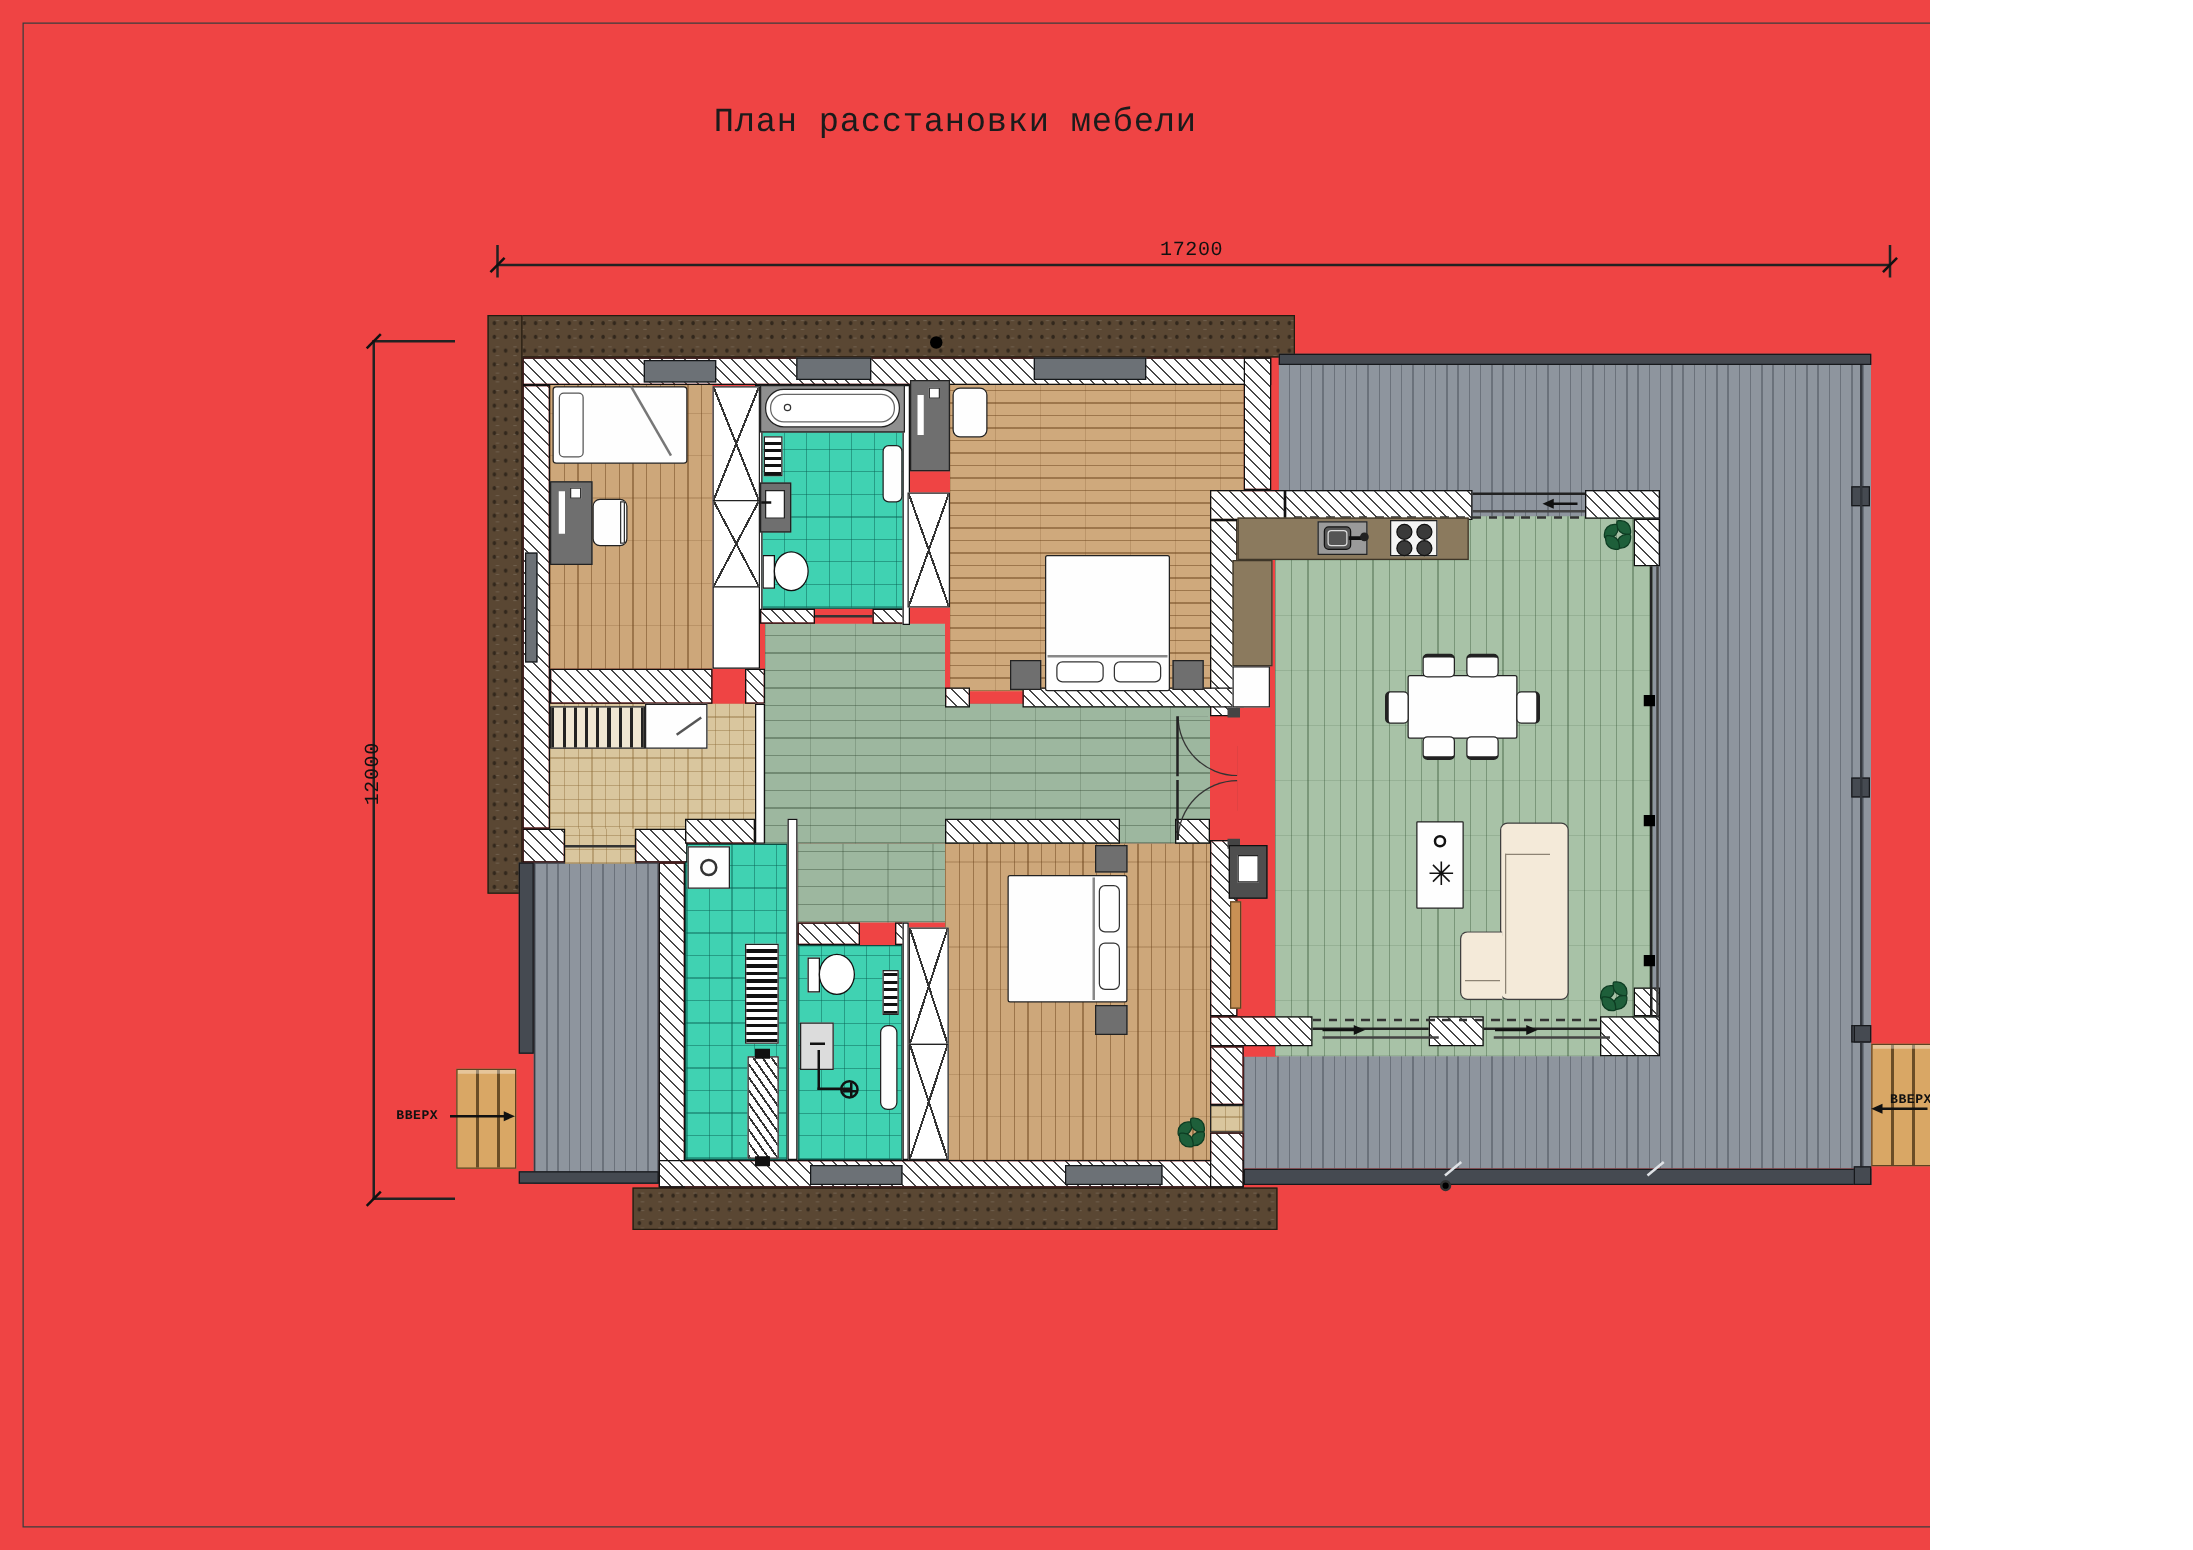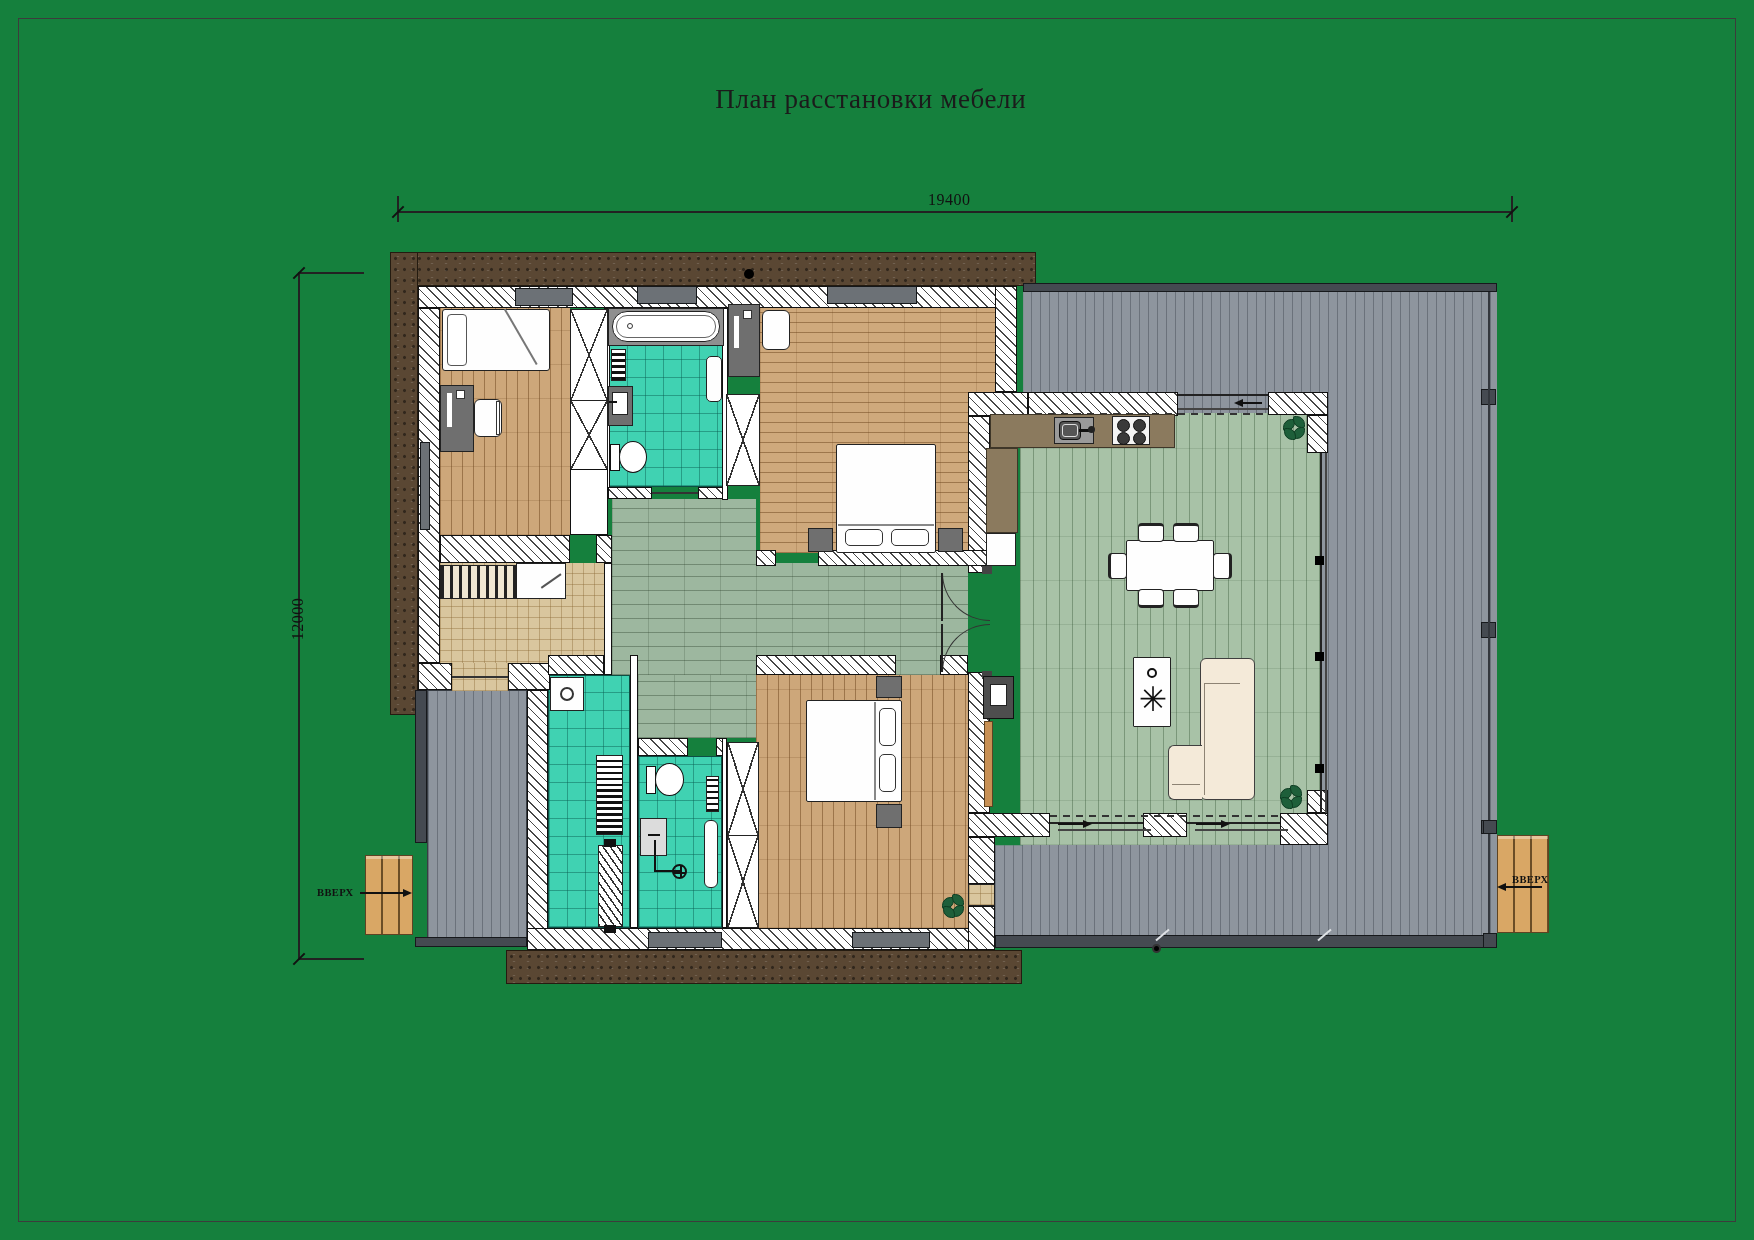--- a/index.html
+++ b/index.html
@@ -1,17 +1,17 @@
 <!DOCTYPE html>
 <html><head>
 <meta charset="utf-8">
 <style>
   html,body{margin:0;padding:0;background:#fff}
-  #canvas{position:relative;width:1754px;height:1240px;background:#15803d;overflow:hidden;
-          font-family:Liberation Serif, serif;color:#1b1b1b}
+  #canvas{position:relative;width:1544px;height:1240px;background:#ef4444;overflow:hidden;
+          font-family:Liberation Mono, monospace;color:#1b1b1b}
   .abs{position:absolute;box-sizing:border-box}
   
   .wall{background:repeating-linear-gradient(45deg,#fff 0 5.5px,#474747 5.5px 6.6px);border:1px solid #111}
   .twall{background:#fff;border:1px solid #111}
   .soil{background-color:#5a4733;
         background-image:radial-gradient(rgba(0,0,0,.45) 1px,transparent 1.7px),
                          radial-gradient(rgba(255,255,255,.14) 1px,transparent 1.6px);
         background-size:9px 11px,14px 7px;border:1px solid #241b10}
   .deck{background-color:#8e959e;
         background-image:repeating-linear-gradient(90deg,rgba(42,48,58,.35) 0 1px,transparent 1px 9px);
@@ -71,21 +71,21 @@
 <div id="canvas">
 
   <div class="abs" style="left:18px;top:18px;width:1718px;height:1204px;border:1.5px solid #3c3c3c"></div>
   <div class="abs title" style="left:50%;top:84px;transform:translateX(-52%)">План расстановки мебели</div>
 
   <div class="abs dimline" style="left:398px;top:211px;width:1114px;height:1.5px"></div>
   <div class="abs dimline" style="left:397px;top:196px;width:1.5px;height:26px"></div>
   <div class="abs dimline" style="left:1511px;top:196px;width:1.5px;height:26px"></div>
   <div class="abs tick" style="left:390px;top:211px"></div>
   <div class="abs tick" style="left:1504px;top:211px"></div>
-  <div class="abs dimtxt" style="left:928px;top:191px">19400</div>
+  <div class="abs dimtxt" style="left:928px;top:191px">17200</div>
 
   <div class="abs dimline" style="left:298px;top:272px;width:1.5px;height:688px"></div>
   <div class="abs dimline" style="left:298px;top:272px;width:66px;height:1.5px"></div>
   <div class="abs dimline" style="left:298px;top:958px;width:66px;height:1.5px"></div>
   <div class="abs tick" style="left:291px;top:272px"></div>
   <div class="abs tick" style="left:291px;top:958px"></div>
   <div class="abs dimtxt" style="left:258px;top:610px;width:80px;text-align:center;transform:rotate(-90deg)">12000</div>
 
   <div class="abs soil" style="left:396px;top:252px;width:640px;height:34px"></div>
   <div class="abs soil" style="left:390px;top:252px;width:28px;height:463px"></div>

